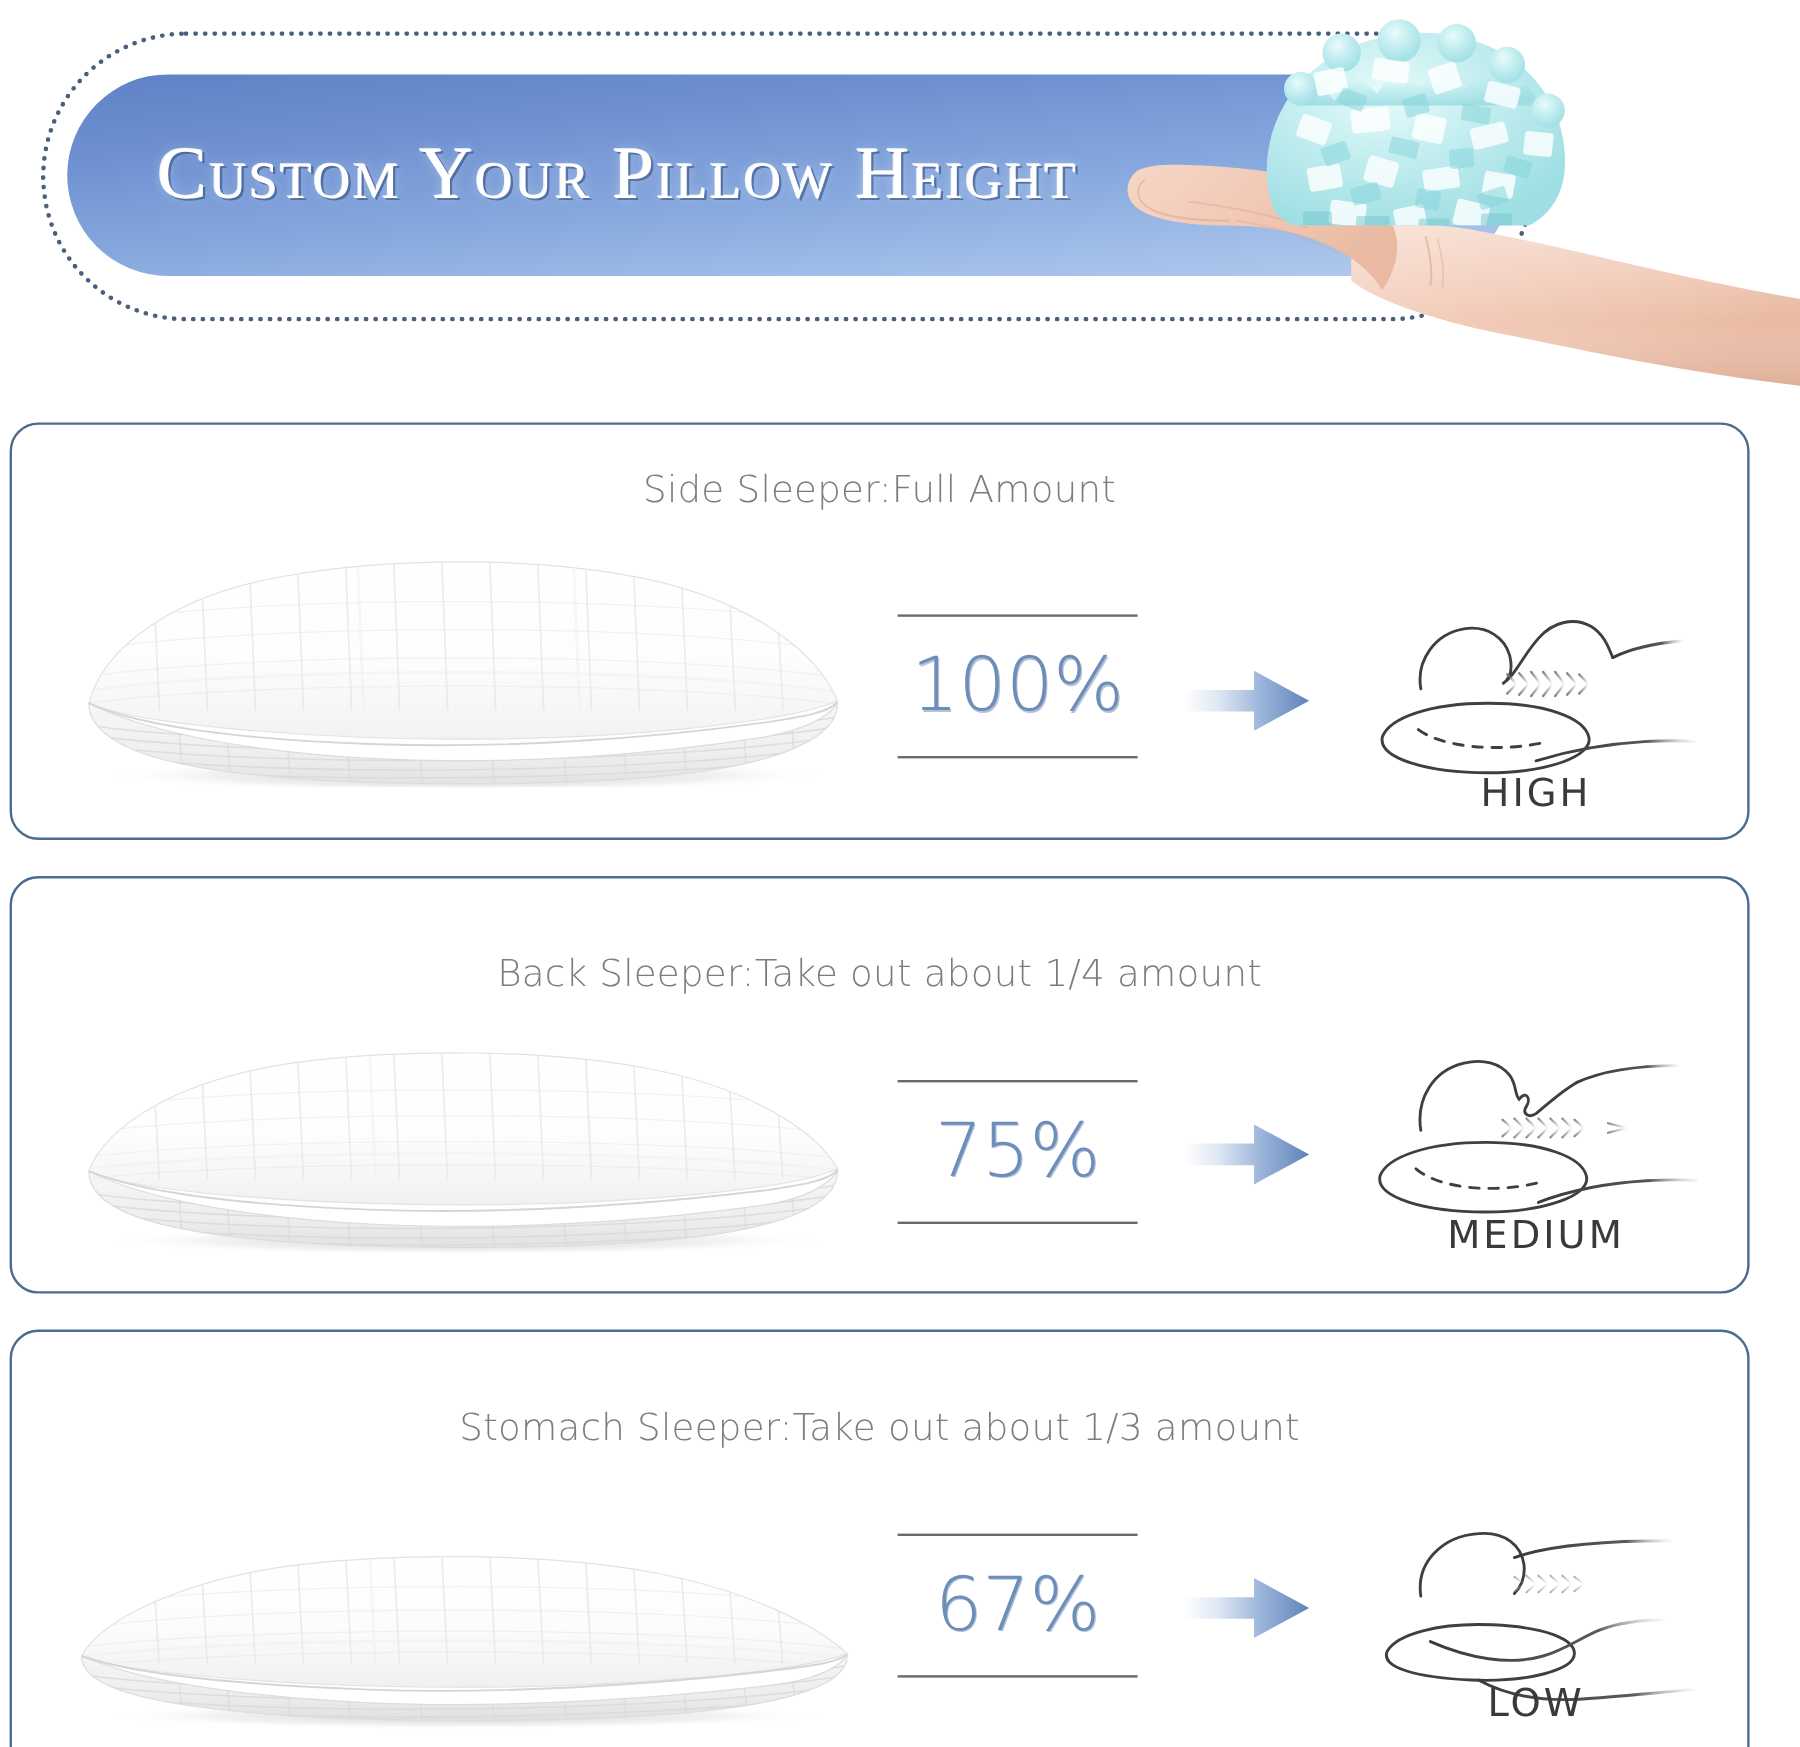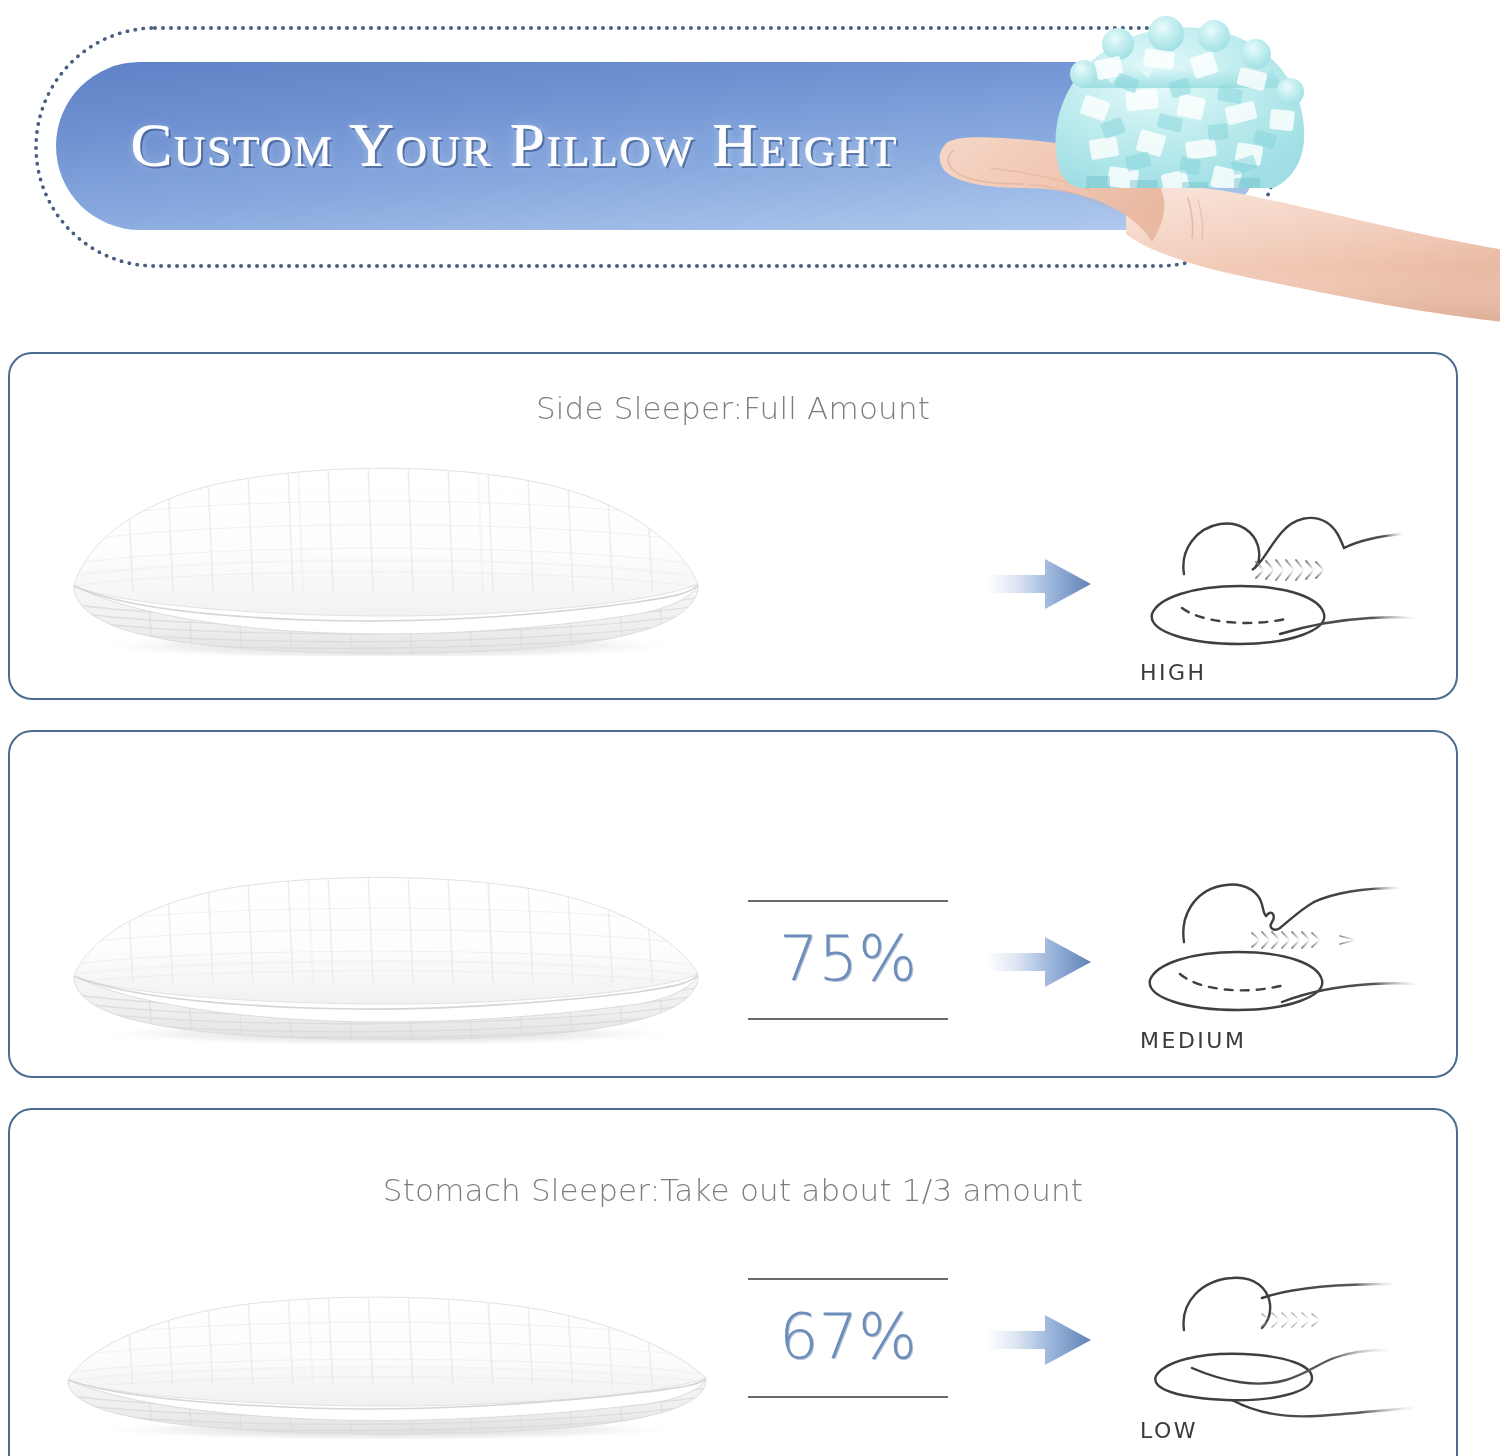--- a/index.html
+++ b/index.html
@@ -146,27 +146,26 @@
     height: 185px;
   }
   #card-side .posture-wrap    { top: 148px; }
   #card-back .posture-wrap    { top: 130px; }
   #card-stomach .posture-wrap { top: 148px; }
 
   .firmness-label {
     position: absolute;
     left: 1130px;
     width: 280px;
-    text-align: left;
+    text-align: center;
     font-family: "DejaVu Sans", sans-serif;
-    font-size: 22px;
+    font-size: 32px;
     font-weight: 400;
     letter-spacing: 2.5px;
     color: #3a3a3a;
-    margin-top: 18px;
   }
   #card-side .firmness-label    { top: 288px; }
   #card-back .firmness-label    { top: 278px; }
   #card-stomach .firmness-label { top: 290px; }
 </style>
 </head>
 <body>
 
 <div id="header-banner">
 
@@ -368,20 +367,25 @@
             <path d="M560,122 L564,172"></path>
           <path d="M600,116 L604,164"></path>
         </g>
       </g>
 
       <path d="M16,120 C60,140 140,150 250,154 C360,158 480,150 580,136
                C612,131 632,128 640,119" stroke="#d5d5d5" stroke-width="1.6" fill="none"></path>
     </svg>
   </div>
 
+  <div class="pct-block">
+    <div class="pct-rule"></div>
+    <div class="pct-value">100%</div>
+    <div class="pct-rule"></div>
+  </div>
 
   <svg class="arrow-icon" viewBox="0 0 108 58">
     <defs>
       <linearGradient id="arrG1" x1="0" y1="0" x2="1" y2="0">
         <stop offset="0%" stop-color="#ffffff"></stop>
         <stop offset="28%" stop-color="#dde6f3"></stop>
         <stop offset="62%" stop-color="#9ab4da"></stop>
         <stop offset="100%" stop-color="#5f83b8"></stop>
       </linearGradient>
     </defs>
@@ -436,20 +440,21 @@
         </g>
       </g>
     </svg>
   </div>
 
   <div class="firmness-label">HIGH</div>
 </div>
 
 <div class="section-card" id="card-back">
 
+  <div class="card-heading single">Back Sleeper:Take out about 1/4 amount</div>
 
   <div class="pillow-wrap">
     <svg viewBox="0 0 660 190" width="660" height="190">
       <defs>
         <linearGradient id="pilTop2" x1="0" y1="0" x2="0" y2="1">
           <stop offset="0%" stop-color="#ffffff"></stop>
           <stop offset="55%" stop-color="#fdfdfd"></stop>
           <stop offset="100%" stop-color="#f1f1f1"></stop>
         </linearGradient>
         <linearGradient id="pilBot2" x1="0" y1="0" x2="0" y2="1">

